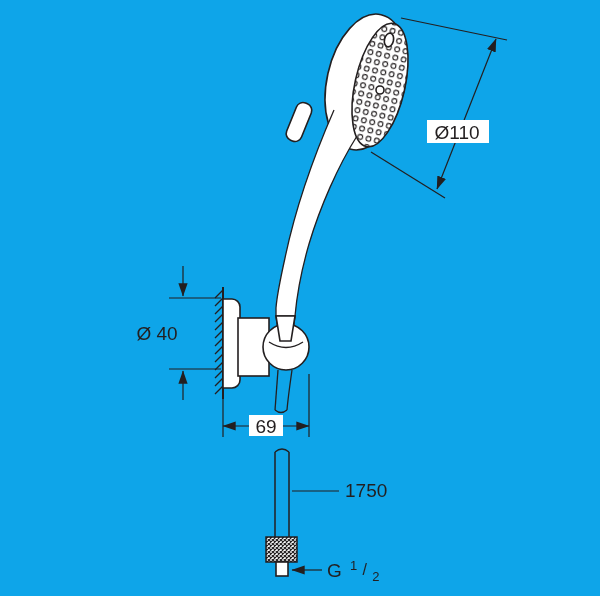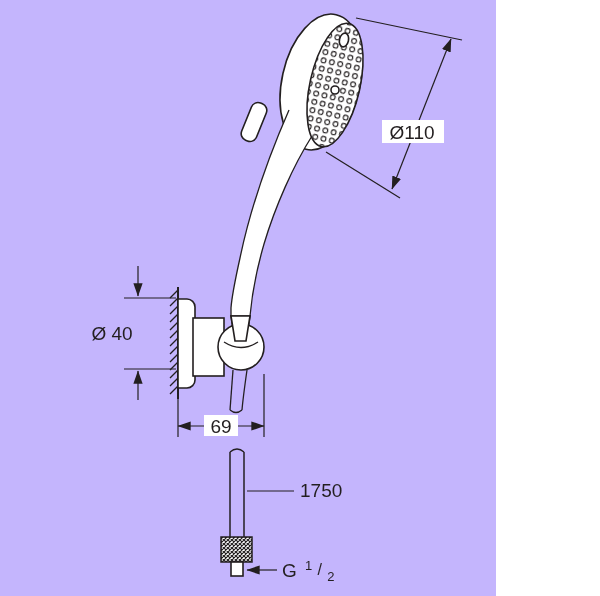--- a/index.html
+++ b/index.html
@@ -2,25 +2,26 @@
 <html><head>
 <meta charset="utf-8">
 <style>
   html, body {
     margin: 0;
     padding: 0;
     background: #ffffff;
     font-family: "Liberation Sans", sans-serif;
   }
   .page {
-    width: 496px;
+    width: 556px;
     height: 596px;
-    background: #c4b5fd;
+    background: #0ea5e9;
     position: relative;
     overflow: hidden;
+    padding-left: 45px;
   }
   svg { display: block; }
   .dim-text {
     font-family: "Liberation Sans", sans-serif;
     font-size: 19px;
     fill: #231f20;
   }
   .outline  { fill: #ffffff; stroke: #231f20; stroke-width: 1.6; }
   .thin     { fill: none;    stroke: #231f20; stroke-width: 1.3; }
   .dimline  { fill: none;    stroke: #231f20; stroke-width: 1.2; }

